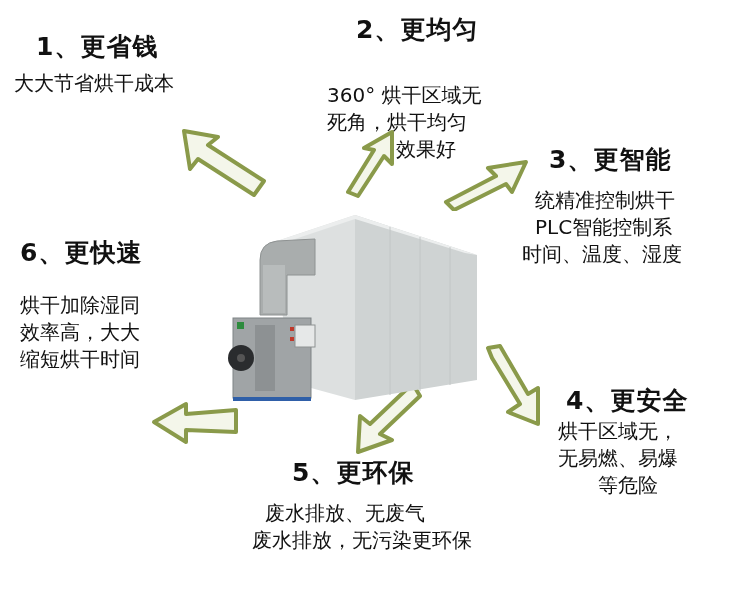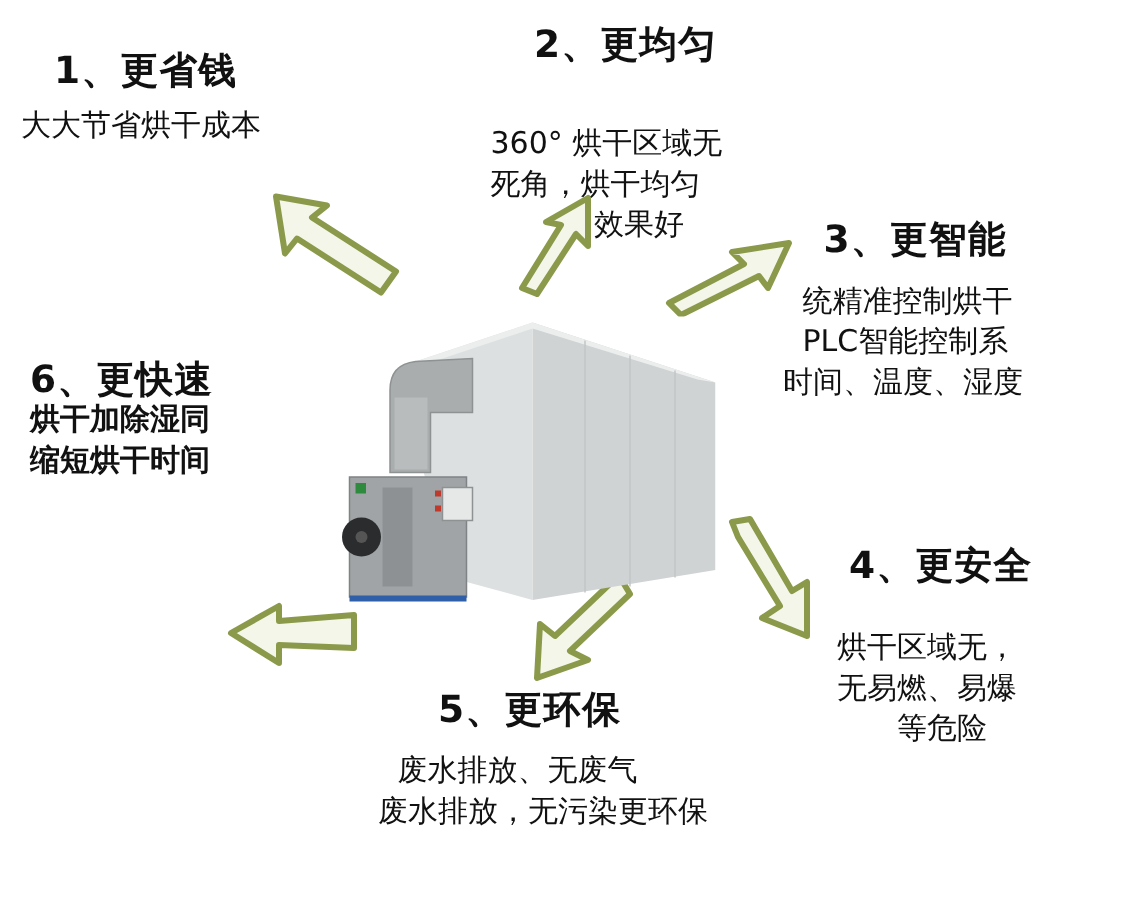--- a/index.html
+++ b/index.html
@@ -26,36 +26,37 @@
   <div style="padding-left:69px">效果好</div>
 </div>
 
 <div class="title" style="left:549px; top:143px;">3、更智能</div>
 <div class="desc" style="left:522px; top:187px;">
   <div style="padding-left:13px">统精准控制烘干</div>
   <div style="padding-left:13px">PLC智能控制系</div>
   <div>时间、温度、湿度</div>
 </div>
 
-<div class="title" style="left:566px; top:360px;text-align:right;">4、更安全</div>
+<div class="title" style="left:566px; top:384px;text-align:right;">4、更安全</div>
 <div class="desc" style="left:558px; top:418px;">
   <div>烘干区域无，</div>
   <div>无易燃、易爆</div>
   <div style="padding-left:40px">等危险</div>
 </div>
 
 <div class="title" style="left:292px; top:456px;text-align:right;">5、更环保</div>
 <div class="desc" style="left:252px; top:500px;">
   <div style="padding-left:13px">废水排放、无废气</div>
   <div>废水排放，无污染更环保</div>
 </div>
 
 <div class="title" style="left:20px; top:236px;">6、更快速</div>
-<div class="desc" style="left:20px; top:266px;font-weight:bold;">
+<div class="desc" style="left:20px; top:292px;">
   <div>烘干加除湿同</div>
+  <div>效率高，大大</div>
   <div>缩短烘干时间</div>
 </div>
 
 <svg class="arrow" style="left:178px; top:125px;" width="92" height="75" viewBox="0 0 92 75">
   <path d="M6 6 L40 12 L30 20 L86 56 L76 70 L20 34 L12 44 Z" fill="#f4f6ea" stroke="#8a9a4a" stroke-width="4" stroke-linejoin="round"></path>
 </svg>
 
 <svg class="arrow" style="left:340px; top:128px;" width="60" height="70" viewBox="0 0 60 70">
   <path d="M8 64 L34 22 L24 20 L52 4 L52 36 L44 28 L18 68 Z" fill="#f4f6ea" stroke="#8a9a4a" stroke-width="4" stroke-linejoin="round"></path>
 </svg>

